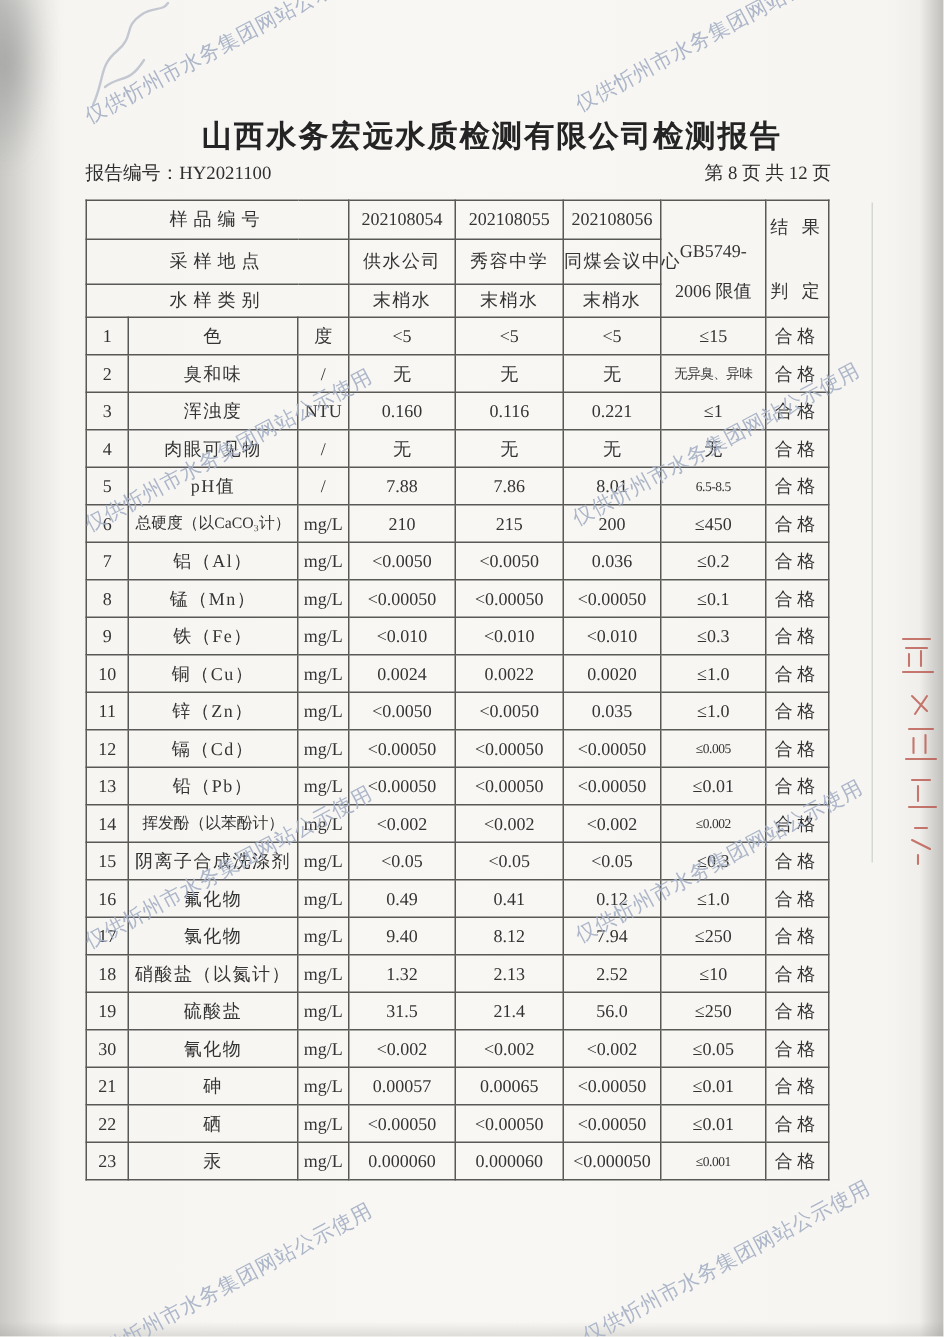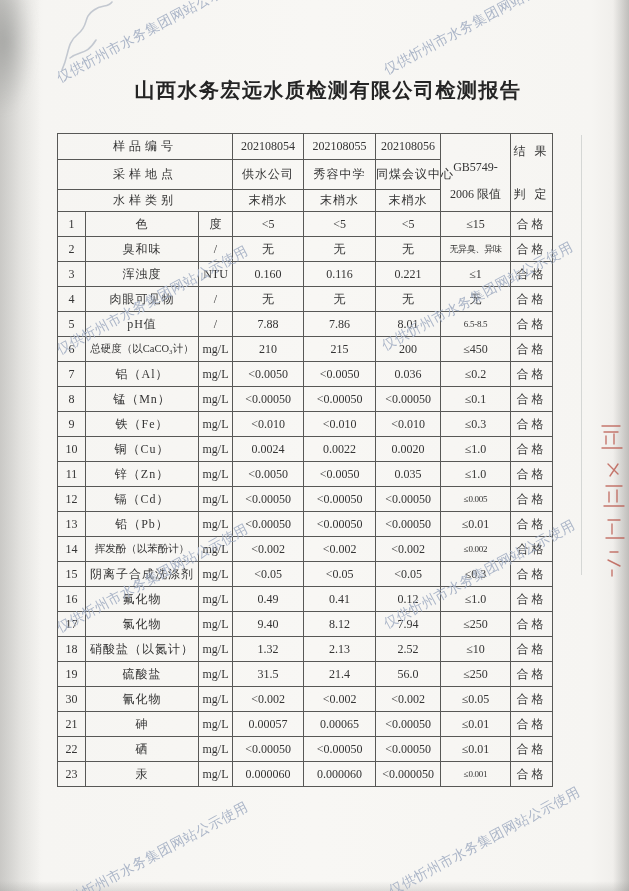--- a/index.html
+++ b/index.html
@@ -70,20 +70,24 @@
   <div class="shadow-bottom"></div>
   <div class="corner-smudge"></div>
   <div class="fold-line"></div>
 
   <svg class="scribble" viewBox="0 0 62 78">
     <path d="M6,70 C14,52 10,44 22,34 C34,24 26,18 38,10 C46,4 52,8 56,2 M14,58 C24,50 30,56 40,40" fill="none" stroke="#9aa4b5" stroke-width="1.6" stroke-linecap="round"></path>
   </svg>
 
   <div class="title">山西水务宏远水质检测有限公司检测报告</div>
 
+  <div class="meta">
+    <span>报告编号：HY2021100</span>
+    <span>第 8 页 共 12 页</span>
+  </div>
 
   <table class="report">
     <colgroup>
       <col style="width:28px">
         <col style="width:113px">
         <col style="width:34px">
       <col style="width:71px">
         <col style="width:72px">
         <col style="width:65px">
       <col style="width:70px">

